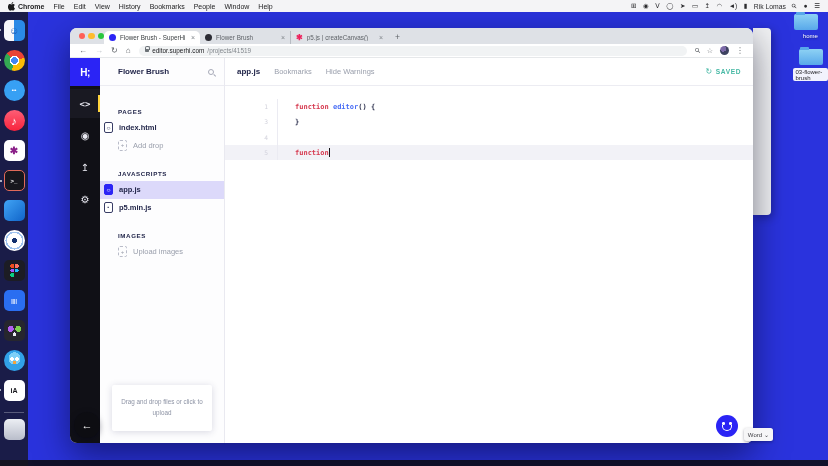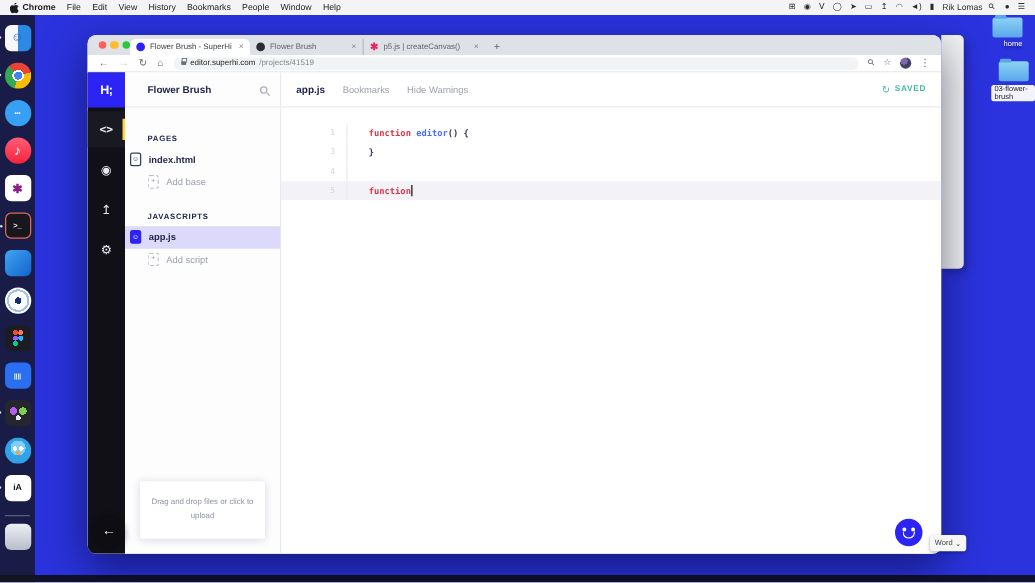--- a/index.html
+++ b/index.html
@@ -289,32 +289,39 @@
         </div>
         <div class="panel" id="panel-sections">
             <div class="sec">
               <div class="sec-title">PAGES</div>
               <div class="file-row">
                 <span class="doc">☺</span>
                 <span>index.html</span>
               </div>
               <div class="add-row">
                 <span class="plusbox">+</span>
-                <span>Add base</span>
+                <span>Add drop</span>
               </div>
             </div>
             <div class="sec">
               <div class="sec-title">JAVASCRIPTS</div>
               <div class="file-row active">
                 <span class="doc activedoc">☺</span>
                 <span>app.js</span>
               </div>
+              <div class="file-row">
+                <span class="doc locked">▪</span>
+                <span>p5.min.js</span>
+              </div>
+            </div>
+            <div class="sec">
+              <div class="sec-title">IMAGES</div>
               <div class="add-row">
                 <span class="plusbox">+</span>
-                <span>Add script</span>
+                <span>Upload images</span>
               </div>
             </div>
           </div>
         <div class="dropzone">Drag and drop files or click to upload</div>
       </div>
 
       <div class="main">
         <div class="main-top">
           <span class="mt-file">app.js</span>
           <span class="mt-action">Bookmarks</span>

